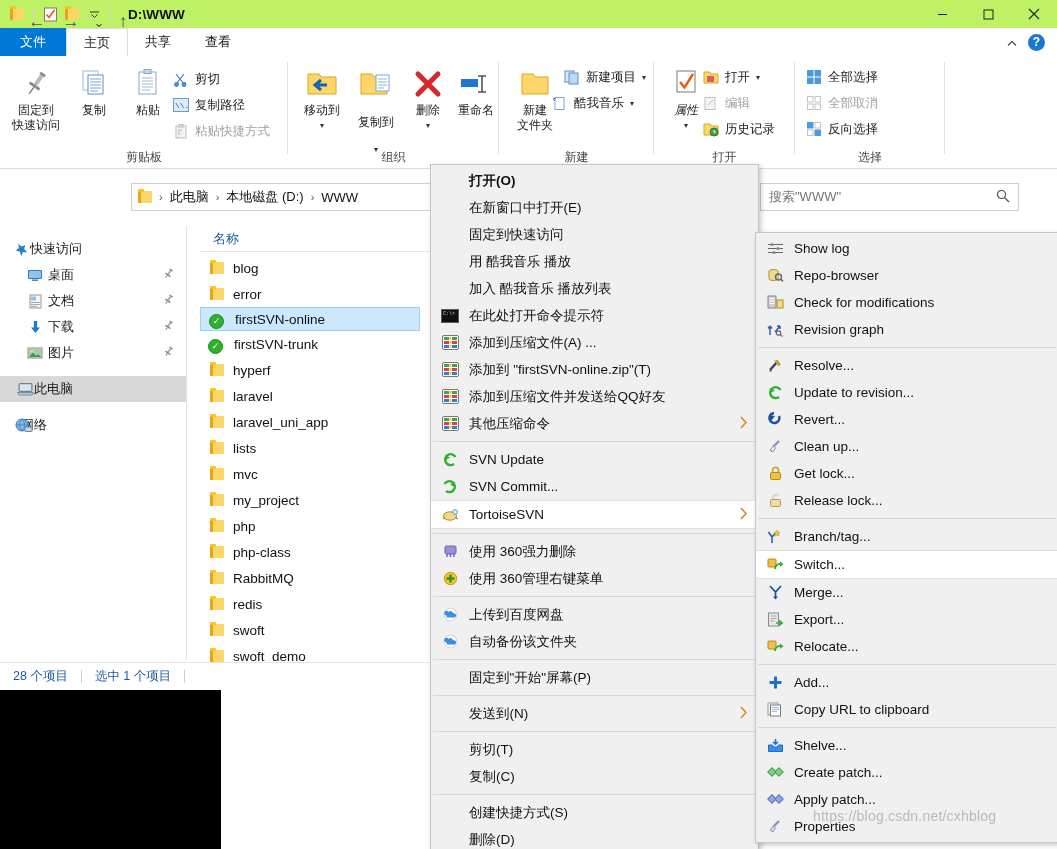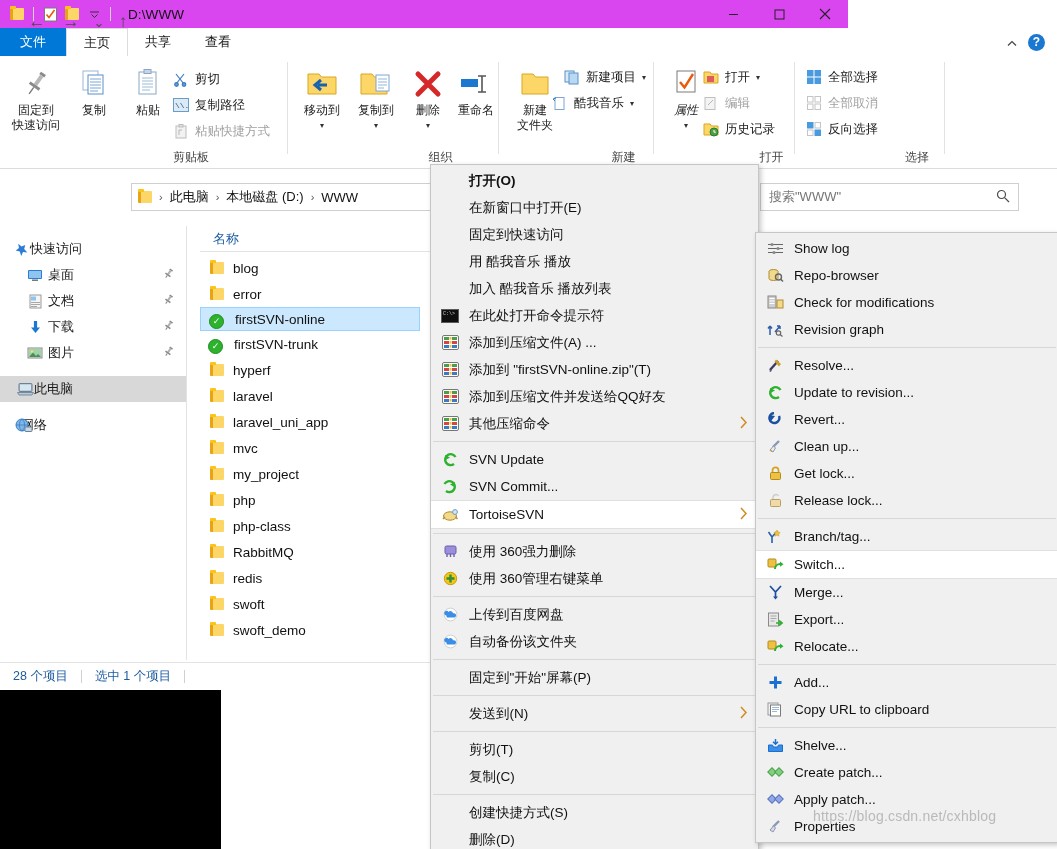--- a/index.html
+++ b/index.html
@@ -7,22 +7,22 @@
     width: 1057px; height: 849px;
     overflow: hidden;
     background: #ffffff;
     font-family: "Liberation Sans", "DejaVu Sans", sans-serif;
     -webkit-font-smoothing: antialiased;
   }
   #root { position: relative; width: 1057px; height: 849px; background:#fff; }
 
   
   .titlebar {
-    position:absolute; left:0; top:0; width:848px; height:28px;
-    background:#d946ef; display:flex; align-items:center;
+    position:absolute; left:0; top:0; width:1057px; height:28px;
+    background:#bef264; display:flex; align-items:center;font-weight:bold;
   }
   .qat { display:flex; align-items:center; gap:0px; padding-left:6px; height:28px;}
   .qat-btn { width:22px; height:22px; display:flex; align-items:center; justify-content:center; }
   .vsep { width:1px; height:14px; background:#d6d6d6; margin:0 5px; }
   .title-text { margin-left:12px; font-size:13.5px; color:#111; letter-spacing:0.1px;}
   .wctrls { position:absolute; right:0; top:0; height:28px; display:flex; }
   .wbtn { width:46px; height:28px; display:flex; align-items:center; justify-content:center; }
 
   
   .folder {
@@ -57,21 +57,21 @@
   }
 
   
   .ribbon {
     position:absolute; left:0; top:56px; width:1057px; height:112px;
     background:#fff; border-bottom:1px solid #dcdcdc;
   }
   .grp { position:absolute; top:0; height:112px; }
   .grp-label {
     position:absolute; bottom:2px; width:100%; text-align:center;
-    font-size:12px; color:#444;padding-left:47px;
+    font-size:12px; color:#444;
   }
   .grp-sep { position:absolute; top:6px; width:1px; height:92px; background:#e2e2e2;}
   .bigbtn {
     position:absolute; top:6px; width:56px;
     display:flex; flex-direction:column; align-items:center;
     font-size:12px; color:#222; line-height:15px; text-align:center;
   }
   .bigbtn .ico { height:38px; display:flex;align-items:flex-end;justify-content:center; margin-bottom:3px;}
   .smbtn {
     position:absolute; display:flex; align-items:center; gap:6px;
@@ -313,21 +313,21 @@
       <div class="bigbtn" style="left:6px;">
         <div class="ico">
           <svg width="34" height="32" viewBox="0 0 34 32">
               <path d="M3 6 h11 l2.5 3 H31 v17 H3 Z" fill="#fcd667" stroke="#d8a820"></path>
               <path d="M22 17 h-9 M16 12 l-6 5 l6 5" stroke="#1763b0" stroke-width="3" fill="none"></path>
             </svg>
         </div>
         <span>移动到</span>
         <span class="caret-dn">▾</span>
       </div>
-      <div class="bigbtn" style="left:60px;">
+      <div class="bigbtn" style="left:60px;gap:12px;">
         <div class="ico">
           <svg width="34" height="32" viewBox="0 0 34 32">
               <path d="M2 6 h11 l2.5 3 H28 v17 H2 Z" fill="#fcd667" stroke="#d8a820"></path>
               <rect x="17" y="7" width="13" height="16" fill="#fff" stroke="#7aa6d6"></rect>
               <g stroke="#8fb6dd" stroke-width="1">
                 <path d="M19 11 h9 M19 14 h9 M19 17 h9 M19 20 h6"></path>
               </g>
             </svg>
         </div>
         <span>复制到</span>
@@ -659,20 +659,24 @@
     <div class="frow">
       <span class="folder side"></span>
       <span>laravel</span>
     </div>
     <div class="frow">
       <span class="folder side"></span>
       <span>laravel_uni_app</span>
     </div>
     <div class="frow">
       <span class="folder side"></span>
+      <span>lists</span>
+    </div>
+    <div class="frow">
+      <span class="folder side"></span>
       <span>mvc</span>
     </div>
     <div class="frow">
       <span class="folder side"></span>
       <span>my_project</span>
     </div>
     <div class="frow">
       <span class="folder side"></span>
       <span>php</span>
     </div>

